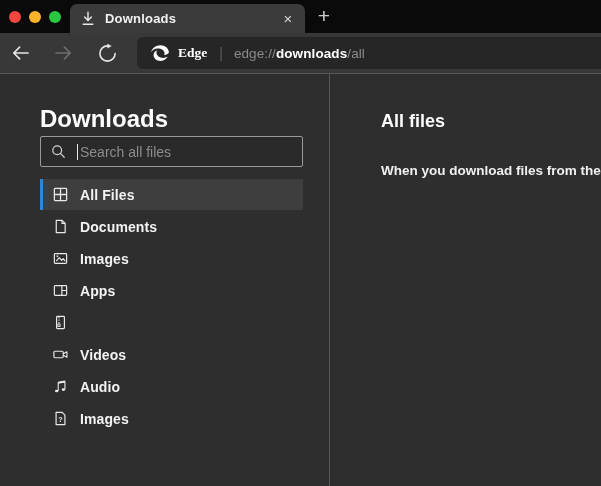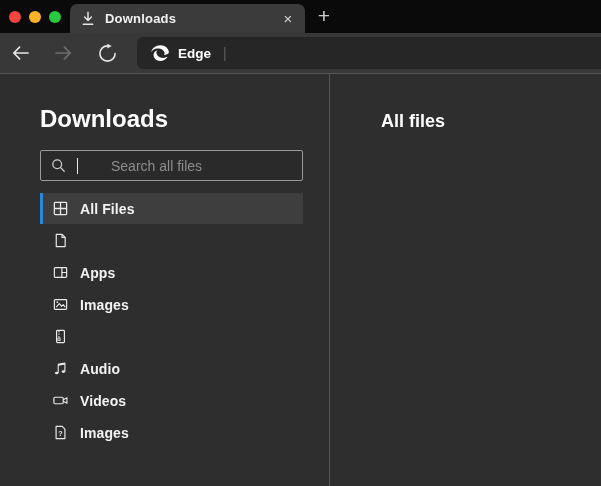--- a/index.html
+++ b/index.html
@@ -81,20 +81,21 @@
     position: absolute; left: 137px; right: 0; top: 4px;
     height: 32px;
     background: #262626;
     border-radius: 6px 0 0 6px;
     display: flex; align-items: center;
     padding-left: 14px;
   }
   .address-bar .brand {
     color: #ffffff; font-size: 13.5px; font-weight: 700;
     margin-left: 9px;
+    font-family: Liberation Serif, serif;
   }
   .address-bar .bar-sep {
     color: #5f5f5f; font-size: 14px;
     margin: 0 11px 0 12px;
   }
   .url { font-size: 13.5px; letter-spacing: .1px; white-space: nowrap; }
   .url .dim  { color: #8b8b8b; }
   .url .host { color: #ffffff; font-weight: 700; }
 
   
@@ -111,26 +112,25 @@
     flex-shrink: 0;
   }
   .sidebar h1 {
     margin: 32px 0 0 0;
     color: #fdfdfd;
     font-size: 24px; font-weight: 700;
     line-height: 26px;
   }
   .search-box {
     position: relative;
-    margin-top: 18px;
+    margin-top: 4px;
     width: 263px; height: 31px;
     border: 1px solid #9a9a9a;
     border-radius: 2px;
     background: #2a2a2a;
-    padding-left: 31px;
   }
   .search-box .search-glyph {
     position: absolute; left: 10px; top: 7px;
   }
   .search-box .caret {
     position: absolute; left: 36px; top: 7px;
     width: 1px; height: 16px; background: #e8e8e8;
   }
   .search-box input {
     width: 100%; height: 100%;
@@ -227,20 +227,21 @@
 
   <div class="address-bar">
     <span>
       <svg width="18" height="18" viewBox="0 0 24 24" fill="#ffffff">
         <path d="M21.8 17.0c-1.7 1.0-3.6 1.5-5.6 1.5-5.0 0-9.0-3.2-9.0-7.1 0-1.1.6-2.1 1.5-2.7-3.5.6-5.3 3.1-5.3 5.9 0 4.3 4.0 8.0 9.1 8.0 3.6 0 6.8-1.7 8.8-4.2.2-.4.4-.9.5-1.4z"></path>
         <path d="M23.9 11.1C23.8 5.8 18.8 1.5 12.4 1.5 6.4 1.5 1.3 5.4.2 10.7c1.7-2.6 4.7-4.4 8.2-4.7 5.0-.4 9.3 2.2 9.7 5.9.1 1.1-.2 2.1-.9 2.9 3.7-.4 6.5-1.9 6.7-3.7z"></path>
       </svg>
     </span>
     <span class="brand">Edge</span>
     <span class="bar-sep">|</span>
+    <span class="url"><span class="dim">edge://</span><span class="host">downloads</span><span class="dim">/all</span></span>
   </div>
 </div>
 
 <div class="content">
 
   <div class="sidebar">
     <h1>Downloads</h1>
 
     <div class="search-box">
       <span class="search-glyph">
@@ -266,85 +267,87 @@
       </div>
 
 
       <div class="nav-item">
         <span class="item-icon">
           <svg width="17" height="17" viewBox="0 0 20 20">
             <path d="M5 2.8 H11.8 L15.5 6.5 V17.2 H5 Z" stroke="#e9e9e9" stroke-width="1.4" fill="none" stroke-linejoin="round"></path>
             <path d="M11.8 2.8 V6.5 H15.5" stroke="#e9e9e9" stroke-width="1.4" fill="none" stroke-linejoin="round"></path>
           </svg>
         </span>
-      </div>
-
-      <div class="nav-item">
-        <span class="item-icon">
-          <svg width="17" height="17" viewBox="0 0 20 20">
-            <rect x="2.8" y="4.2" width="14.4" height="11.6" rx="1" stroke="#e9e9e9" stroke-width="1.4" fill="none"></rect>
-            <path d="M11.6 4.2 V15.8 M11.6 10 H17.2" stroke="#e9e9e9" stroke-width="1.4"></path>
-          </svg>
-        </span>
-        <span class="item-label">Apps</span>
+        <span class="item-label">Documents</span>
       </div>
 
       <div class="nav-item">
         <span class="item-icon">
           <svg width="17" height="17" viewBox="0 0 20 20">
             <rect x="2.8" y="4.2" width="14.4" height="11.6" rx="1" stroke="#e9e9e9" stroke-width="1.4" fill="none"></rect>
             <path d="M5 13.2 L8.6 9 L11.4 12.2 L13.2 10.2 L15.6 13.2" stroke="#e9e9e9" stroke-width="1.3" fill="none" stroke-linejoin="round"></path>
             <rect x="5.4" y="6.4" width="1.8" height="1.8" fill="#e9e9e9"></rect>
           </svg>
         </span>
         <span class="item-label">Images</span>
       </div>
 
       <div class="nav-item">
         <span class="item-icon">
           <svg width="17" height="17" viewBox="0 0 20 20">
+            <rect x="2.8" y="4.2" width="14.4" height="11.6" rx="1" stroke="#e9e9e9" stroke-width="1.4" fill="none"></rect>
+            <path d="M11.6 4.2 V15.8 M11.6 10 H17.2" stroke="#e9e9e9" stroke-width="1.4"></path>
+          </svg>
+        </span>
+        <span class="item-label">Apps</span>
+      </div>
+
+      <div class="nav-item">
+        <span class="item-icon">
+          <svg width="17" height="17" viewBox="0 0 20 20">
             <rect x="5.4" y="2.8" width="9.2" height="14.4" rx="1" stroke="#e9e9e9" stroke-width="1.4" fill="none"></rect>
             <path d="M8.2 3.4 V11.2" stroke="#e9e9e9" stroke-width="1.3" stroke-dasharray="1.6 1.4"></path>
             <rect x="7" y="11.8" width="2.5" height="2.8" stroke="#e9e9e9" stroke-width="1.1" fill="none"></rect>
           </svg>
         </span>
+      </div>
+
+      <div class="nav-item">
+        <span class="item-icon">
+          <svg width="17" height="17" viewBox="0 0 20 20">
+            <rect x="2.2" y="6.2" width="11" height="7.6" rx="1.4" stroke="#e9e9e9" stroke-width="1.4" fill="none"></rect>
+            <path d="M13.2 9.2 L17.6 6.8 V13.2 L13.2 10.8" stroke="#e9e9e9" stroke-width="1.3" fill="none" stroke-linejoin="round"></path>
+          </svg>
+        </span>
+        <span class="item-label">Videos</span>
       </div>
 
       <div class="nav-item">
         <span class="item-icon">
           <svg width="17" height="17" viewBox="0 0 20 20">
             <path d="M7.3 15.2 V5.6 L15.2 4.0 V13.4" stroke="#e9e9e9" stroke-width="1.3" fill="none"></path>
             <path d="M7.3 5.6 L15.2 4.0" stroke="#e9e9e9" stroke-width="2.4"></path>
             <ellipse cx="5.5" cy="15.3" rx="2" ry="1.6" fill="#e9e9e9"></ellipse>
             <ellipse cx="13.4" cy="13.6" rx="2" ry="1.6" fill="#e9e9e9"></ellipse>
           </svg>
         </span>
         <span class="item-label">Audio</span>
       </div>
 
       <div class="nav-item">
         <span class="item-icon">
           <svg width="17" height="17" viewBox="0 0 20 20">
-            <rect x="2.2" y="6.2" width="11" height="7.6" rx="1.4" stroke="#e9e9e9" stroke-width="1.4" fill="none"></rect>
-            <path d="M13.2 9.2 L17.6 6.8 V13.2 L13.2 10.8" stroke="#e9e9e9" stroke-width="1.3" fill="none" stroke-linejoin="round"></path>
-          </svg>
-        </span>
-        <span class="item-label">Videos</span>
-      </div>
-
-      <div class="nav-item">
-        <span class="item-icon">
-          <svg width="17" height="17" viewBox="0 0 20 20">
             <path d="M4.8 2.8 H12 L15.2 6 V17.2 H4.8 Z" stroke="#e9e9e9" stroke-width="1.4" fill="none" stroke-linejoin="round"></path>
             <text x="10" y="14" text-anchor="middle" font-family="Liberation Sans, sans-serif" font-size="8.5" font-weight="bold" fill="#e9e9e9">?</text>
           </svg>
         </span>
         <span class="item-label">Images</span>
       </div>
 
     </div>
   </div>
 
   <div class="main">
     <h2>All files</h2>
+    <p class="empty-msg">When you download files from the</p>
   </div>
 
 </div>
 
 </body></html>

